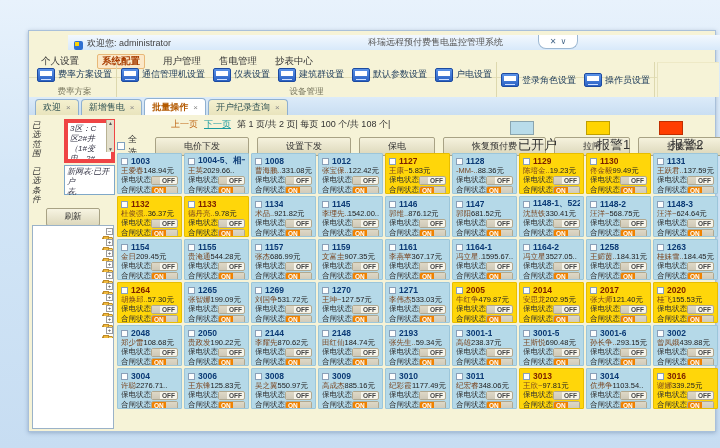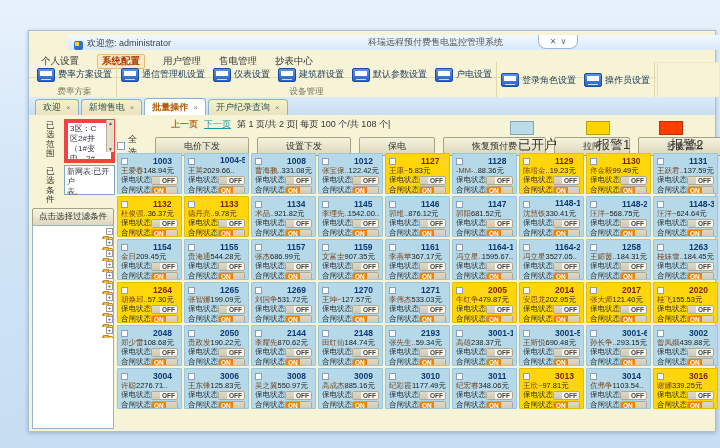--- a/index.html
+++ b/index.html
@@ -31,54 +31,54 @@
   .rfill{flex:1;background:#f6f3d7;border-left:1px solid #e6e2bc;margin-left:2px;border-top:1px solid #eee9c6;}
   
   .tabrow{position:absolute;left:0;top:66px;width:100%;height:18px;background:linear-gradient(180deg,#dcebf9,#c9def2);display:flex;align-items:flex-end;padding-left:6px;gap:2px;box-sizing:border-box;}
   .dtab{display:flex;align-items:center;gap:5px;height:15px;padding:0 7px;background:linear-gradient(180deg,#f4f0cf,#e9e4bd);border:1px solid #8fb0d0;border-bottom:none;border-radius:4px 4px 0 0;font-size:9px;color:#355;white-space:nowrap;}
   .dtab.active{background:#fff;color:#b35900;font-weight:bold;height:16px;}
   .tabx{color:#888;font-size:8px;font-weight:normal;}
   
   .content{position:absolute;left:0;top:84px;width:100%;bottom:0;background:#f6f3d7;}
   
   .sidebar{position:absolute;left:2px;top:2px;width:84px;bottom:2px;box-sizing:border-box;font-size:8.5px;}
-  .siderow{display:flex;gap:2px;margin:2px 0 0 15px;}
+  .siderow{display:flex;gap:16px;margin:2px 0 0 1px;font-style:italic;}
   .sidelabel{width:16px;color:#333;font-size:8.5px;line-height:1.1;flex:none;padding-top:2px;}
   .listbox{flex:1;background:#fff;border:4px solid #ef4444;height:34px;position:relative;overflow:hidden;font-size:8px;color:#334;line-height:1.25;padding:1px 8px 1px 2px;white-space:pre-line;}
   .sbar{position:absolute;right:0;top:0;bottom:0;width:7px;background:#e4e0cc;border-left:1px solid #b8b294;display:flex;flex-direction:column;justify-content:space-between;align-items:center;font-size:5px;color:#555;}
   .condbox{flex:1;background:#fff;border:1px solid #7fa8c8;height:26px;font-size:8px;color:#334;line-height:1.25;padding:1px 2px;white-space:pre-line;}
   .sidebtn{display:block;margin:4px auto 0 auto;background:linear-gradient(180deg,#f7f4e2,#ddd8bc);border:1px solid #a8a284;border-radius:2px;font-size:8.5px;color:#333;padding:2px 4px;text-align:center;}
   .treebox{position:absolute;left:1px;right:1px;top:108px;bottom:0;background:#fff;border:1px solid #9ab2c8;overflow:hidden;padding:2px 0 0 2px;box-sizing:border-box;}
   .tnode{display:flex;align-items:flex-end;gap:2px;height:11px;white-space:nowrap;overflow:hidden;font-size:8px;color:#333;flex-direction:column;}
   .tnode.child{padding-left:9px;}
   .expander{width:7px;height:7px;border:1px solid #9a9a9a;background:#fff;font-size:6px;line-height:5px;text-align:center;color:#444;flex:none;box-sizing:border-box;}
   .folder{width:9px;height:7px;background:linear-gradient(180deg,#ffe070,#f0b83c);border:1px solid #c08c28;border-radius:1px;position:relative;flex:none;}
   .folder::before{content:"";position:absolute;left:0;top:-2px;width:4px;height:2px;background:#f0b83c;border:1px solid #c08c28;border-bottom:none;}
   
   .main{position:absolute;left:86px;top:0;right:0;bottom:0;}
   .pagebar{position:absolute;left:56px;top:3px;display:flex;gap:6px;align-items:center;font-size:9px;white-space:nowrap;}
-  .linkprev{color:#c06a1a;font-weight:bold;}
+  .linkprev{color:#c06a1a;}
   .linknext{color:#1a9aa0;text-decoration:underline;}
   .pageinfo{color:#333;}
   .actionbar{position:absolute;left:2px;top:18px;display:flex;gap:8px;align-items:center;}
   .selall{display:flex;align-items:center;gap:3px;font-size:9px;color:#333;margin-right:10px;}
   .cb{width:8px;height:8px;background:#fff;border:1px solid #7fa0be;flex:none;box-sizing:border-box;}
   .abtn{background:linear-gradient(180deg,#f5f2dd,#dcd7ba);border:1px solid #a8a284;border-radius:2px;font-size:9px;color:#333;padding:2px 28px;white-space:nowrap;text-align:right;}
   .legend{position:absolute;left:372px;top:6px;display:flex;gap:9px;}
   .legitem{display:flex;flex-direction:column;align-items:center;gap:1px;}
   .legswatch{width:22px;height:12px;border:1px solid rgba(0,0,0,.25);}
   .leglabel{font-size:13px;color:#333;white-space:nowrap;margin-left:31px;}
   
   .grid{position:absolute;left:2px;top:38px;display:grid;grid-template-columns:repeat(9,65px);grid-auto-rows:41px;gap:2px;}
   .card{box-sizing:border-box;padding:2px 3px;overflow:hidden;border-radius:1px;}
   .card.open{background:#b5d9e8;border:1px solid #9cc6da;}
   .card.alarm{background:#ffd60a;border:1px solid #e8bd00;}
   .chead{display:flex;align-items:center;gap:3px;height:10px;}
   .cb2{width:7px;height:7px;background:#fdfdfd;border:1px solid #8aa0b8;flex:none;box-sizing:border-box;}
-  .room{font-size:8.5px;font-weight:bold;white-space:nowrap;overflow:hidden;margin-left:22px;}
+  .room{font-size:8.5px;font-weight:bold;white-space:nowrap;overflow:hidden;}
   .open .room{color:#0b3a75;}
   .alarm .room{color:#7a1f00;}
   .crow{display:flex;justify-content:flex-start;align-items:center;height:9px;overflow:hidden;}
   .cname{font-size:7.5px;color:#7a4520;white-space:nowrap;overflow:hidden;max-width:32px;}
   .cbal{font-size:7.5px;color:#222;white-space:nowrap;}
   .srow{display:flex;justify-content:space-between;align-items:center;height:10px;}
   .slabel{font-size:7.5px;color:#333;white-space:nowrap;}
   .pill{width:30px;height:9px;border:1px solid #b0a890;border-radius:2px;background:#f6f4ea;display:flex;overflow:hidden;box-sizing:border-box;}
   .pill .seg{flex:1;background:linear-gradient(180deg,#ded8c6,#cfc9b8);}
   .pill .txt{font-size:6.5px;font-weight:bold;color:#444;line-height:7px;padding:0 2px;font-style:normal;}
@@ -212,21 +212,20 @@
           <div class="sbar" style="position:absolute;right:1px;top:3px;height:32px;">
               <span>▲</span>
               <span>▼</span>
             </div>
         </div>
         <div class="siderow">
           <span class="sidelabel">已选条件</span>
           <div class="condbox">新网表:已开户
 表,</div>
         </div>
-        <span class="sidebtn" style="width:72px;">点击选择过滤条件</span>
         <span class="sidebtn" style="width:44px;">刷新</span>
         <div class="treebox">
           <div class="tnode">
             <span class="expander">−</span>
             <span class="folder"></span>
             <span>建筑群</span>
           </div>
 
             <div class="tnode child">
               <span class="expander">+</span>

